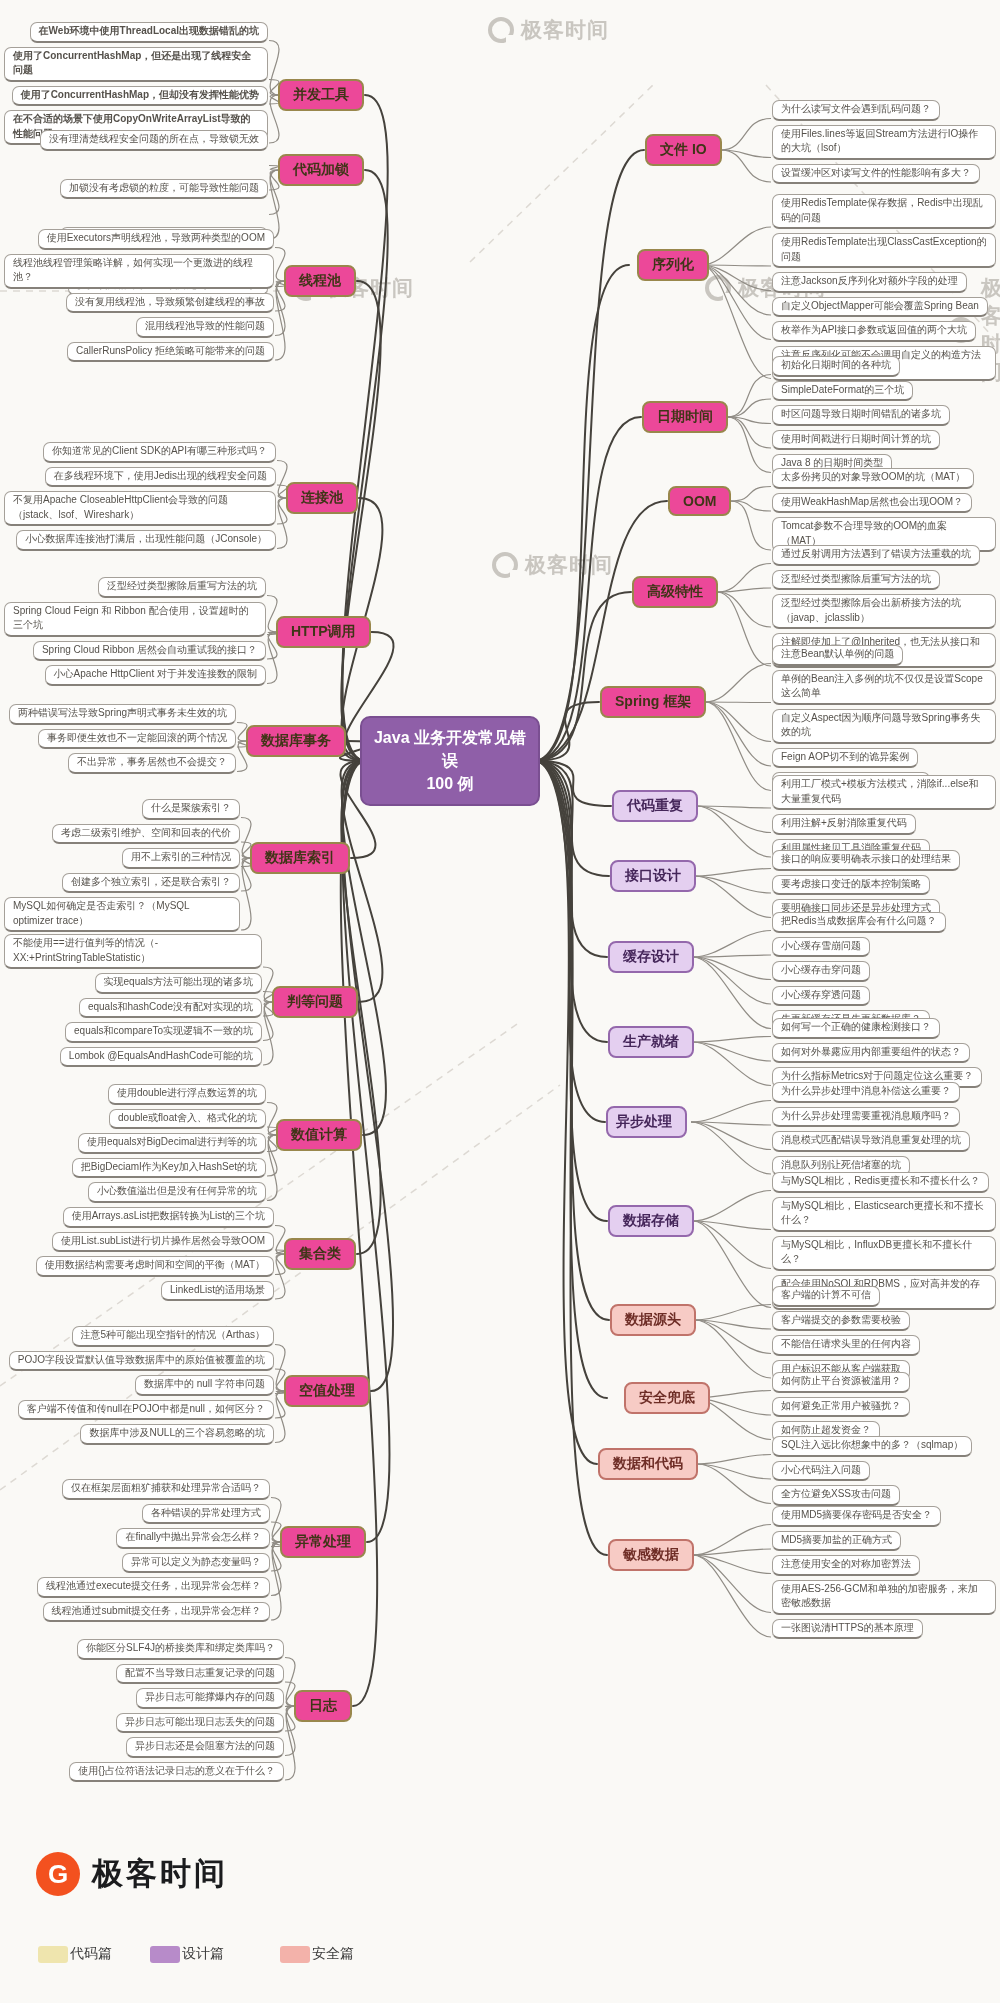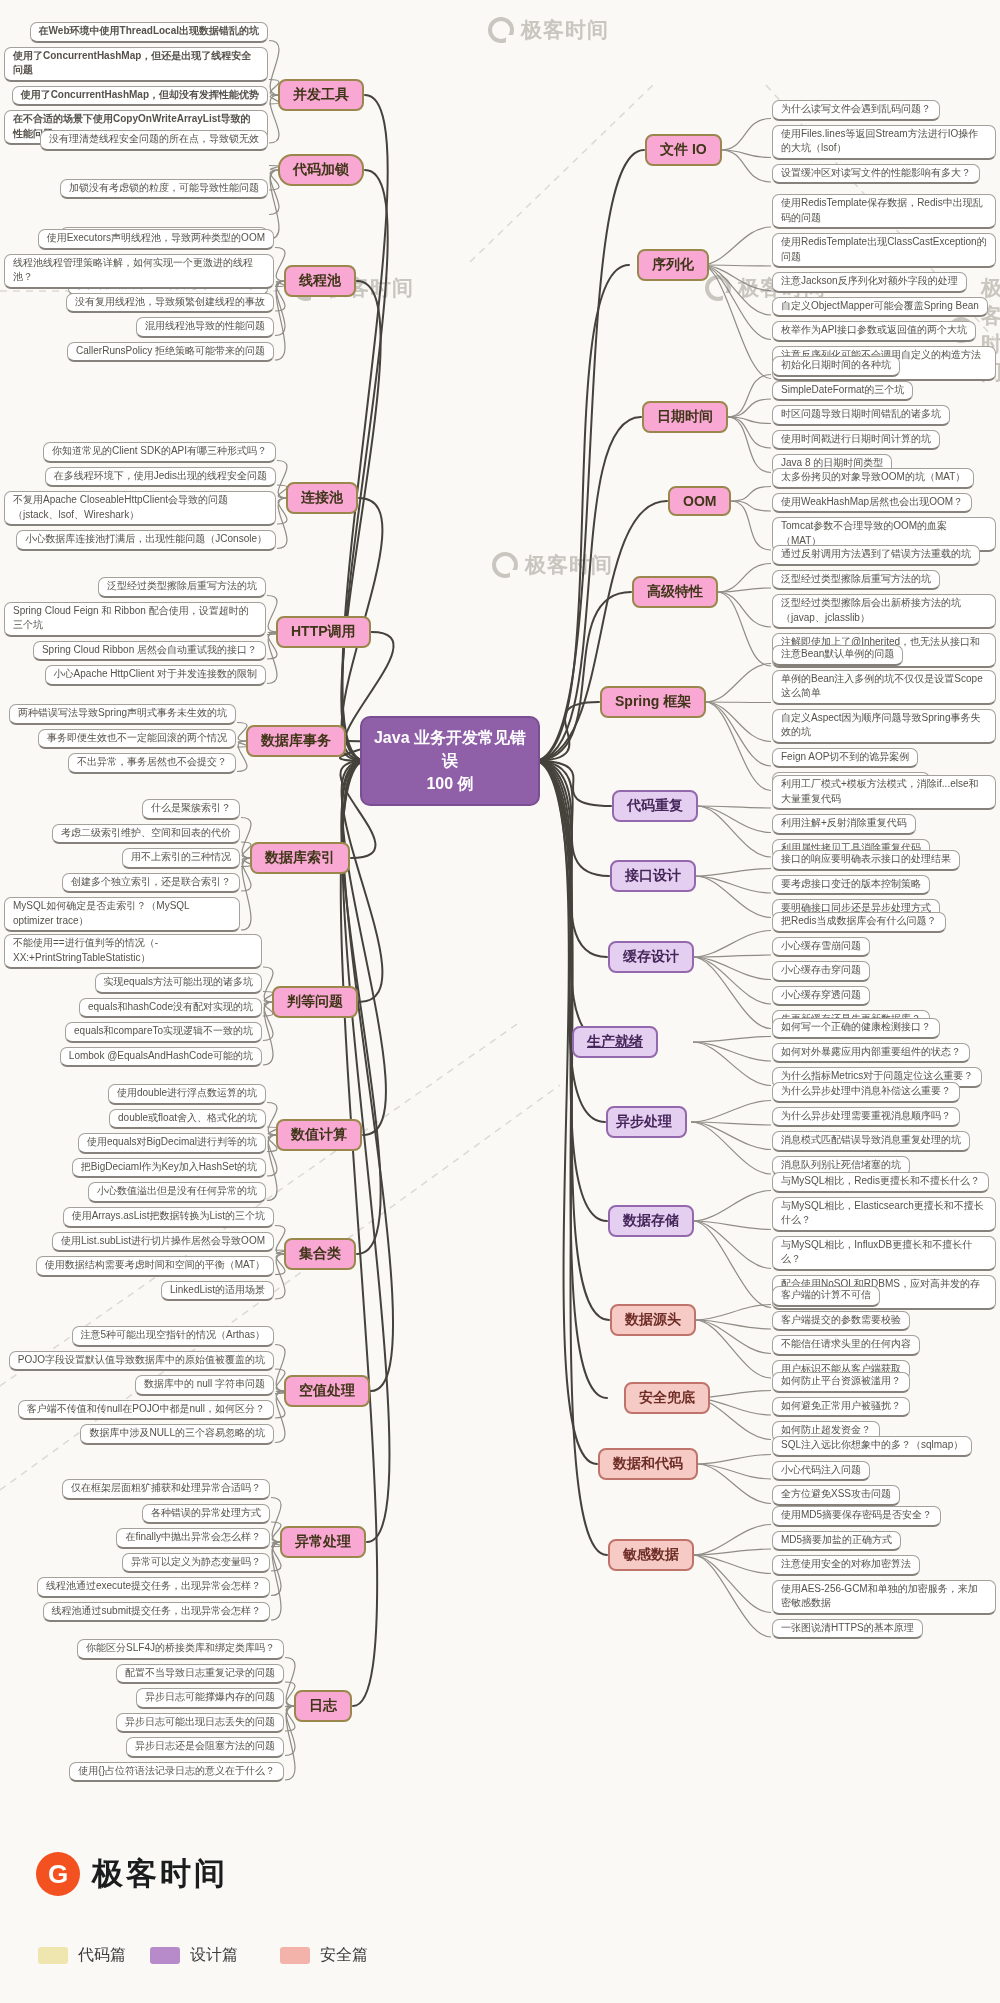--- a/index.html
+++ b/index.html
@@ -10,36 +10,36 @@
   #wires path.twig{stroke:#908c85;stroke-width:1.2;fill:none;}
   #wires path.crease{stroke:#ddd9d3;stroke-width:1.5;fill:none;stroke-dasharray:7 6;}
   .leafcol{position:absolute;display:flex;flex-direction:column;gap:4px;z-index:2;}
   .leafcol.left{align-items:flex-end;}
   .leafcol.right{align-items:flex-start;}
   .leaf{background:#ffffff;border:1px solid #a5a099;border-bottom:2px solid #86817a;
         border-radius:7px;padding:1px 8px 2px;font-size:10px;line-height:1.45;color:#55514b;
         max-width:100%;box-sizing:border-box;}
   .bnode{position:absolute;transform:translateY(-50%);font-weight:bold;font-size:14px;
          padding:5px 13px;border-radius:8px;white-space:nowrap;z-index:3;box-sizing:border-box;}
-  .bnode.code{background:#f9a8d4;border:2px solid #99874c;color:#3f3517;}
+  .bnode.code{background:#ec4899;border:2px solid #99874c;color:#3f3517;}
   .bnode.design{background:#e4cff0;border:2px solid #9468ac;color:#45265a;}
   .bnode.safety{background:#f7cbc5;border:2px solid #c0736a;color:#6e2d26;}
   #center-node{position:absolute;left:360px;top:716px;width:180px;background:#8f5fa8;
          border:2px solid #7a4f91;color:#fff;border-radius:10px;text-align:center;
          padding:8px 4px;z-index:4;font-weight:bold;font-size:16px;line-height:1.45;box-sizing:border-box;}
   .wm{position:absolute;display:flex;align-items:center;gap:7px;color:#c9c6c0;
       font-size:21px;font-weight:bold;z-index:0;letter-spacing:1px;}
   .wm-icon{width:18px;height:18px;border:4px solid #c9c6c0;border-radius:50%;position:relative;flex:0 0 auto;}
   .wm-icon::after{content:"";position:absolute;right:-4px;bottom:-4px;width:8px;height:8px;background:#faf9f6;}
   #footer{position:absolute;left:36px;top:1852px;display:flex;align-items:center;gap:12px;z-index:2;}
   #footer-logo{width:44px;height:44px;border-radius:50%;background:#f3511f;color:#fff;
       display:flex;align-items:center;justify-content:center;font-weight:bold;font-size:26px;}
   #footer-brand{font-size:31px;font-weight:bold;color:#1b1c1e;letter-spacing:3px;}
-  .legend-item{position:absolute;top:1945px;display:flex;align-items:center;gap:10px;
-      font-size:16px;color:#3c3c3c;z-index:2;}
+  .legend-item{position:absolute;top:1945px;display:flex;align-items:center;gap:2px;
+      font-size:14px;color:#3c3c3c;z-index:2;}
   .legend-swatch{width:30px;height:17px;border-radius:3px;}
 </style>
 </head>
 <body>
 
 <div id="stage">
   <svg id="wires" width="1000" height="2003">
       <path d="M 0 291 L 330 291" class="crease"></path>
       <path d="M 470 262 L 653 85" class="crease"></path>
       <path d="M 766 85 L 1000 345" class="crease"></path>
@@ -248,21 +248,21 @@
       <div class="leaf">使用了ConcurrentHashMap，但却没有发挥性能优势</div>
       <div class="leaf">在不合适的场景下使用CopyOnWriteArrayList导致的性能问题</div>
     </div>
     <div class="bnode code" style="left: 278px; top: 95px;">并发工具</div>
     <div class="leafcol left" style="top: 130px; left: 4px; width: 264px; gap: 28px;">
       <div class="leaf">没有理清楚线程安全问题的所在点，导致锁无效</div>
       <div class="leaf">加锁没有考虑锁的粒度，可能导致性能问题</div>
       <div class="leaf">加锁没有考虑锁的场景，可能导致性能问题</div>
       <div class="leaf">多把锁要格外小心死锁问题（VisualVM）</div>
     </div>
-    <div class="bnode code" style="left: 278px; top: 170px; border-radius: 14px;">代码加锁</div>
+    <div class="bnode code" style="left: 278px; top: 170px;">代码加锁</div>
     <div class="leafcol left" style="top: 229px; left: 4px; width: 270px;">
       <div class="leaf">使用Executors声明线程池，导致两种类型的OOM</div>
       <div class="leaf">线程池线程管理策略详解，如何实现一个更激进的线程池？</div>
       <div class="leaf">没有复用线程池，导致频繁创建线程的事故</div>
       <div class="leaf">混用线程池导致的性能问题</div>
       <div class="leaf">CallerRunsPolicy 拒绝策略可能带来的问题</div>
     </div>
     <div class="bnode code" style="left: 284px; top: 281px;">线程池</div>
     <div class="leafcol left" style="top: 442px; left: 4px; width: 272px;">
       <div class="leaf">你知道常见的Client SDK的API有哪三种形式吗？</div>
@@ -403,21 +403,21 @@
       <div class="leaf">小心缓存击穿问题</div>
       <div class="leaf">小心缓存穿透问题</div>
       <div class="leaf">先更新缓存还是先更新数据库？</div>
     </div>
     <div class="bnode design" style="left: 608px; top: 957px;">缓存设计</div>
     <div class="leafcol right" style="top: 1018px; left: 772px; width: 224px;">
       <div class="leaf">如何写一个正确的健康检测接口？</div>
       <div class="leaf">如何对外暴露应用内部重要组件的状态？</div>
       <div class="leaf">为什么指标Metrics对于问题定位这么重要？</div>
     </div>
-    <div class="bnode design" style="left: 572px; top: 1042px; text-decoration: underline;">生产就绪</div>
+    <div class="bnode design" style="left: 608px; top: 1042px;">生产就绪</div>
     <div class="leafcol right" style="top: 1082px; left: 772px; width: 224px;">
       <div class="leaf">为什么异步处理中消息补偿这么重要？</div>
       <div class="leaf">为什么异步处理需要重视消息顺序吗？</div>
       <div class="leaf">消息模式匹配错误导致消息重复处理的坑</div>
       <div class="leaf">消息队列别让死信堵塞的坑</div>
     </div>
     <div class="bnode design" style="left: 606px; top: 1122px; padding-left: 8px;">异步处理</div>
     <div class="leafcol right" style="top: 1172px; left: 772px; width: 224px;">
       <div class="leaf">与MySQL相比，Redis更擅长和不擅长什么？</div>
       <div class="leaf">与MySQL相比，Elasticsearch更擅长和不擅长什么？</div>

